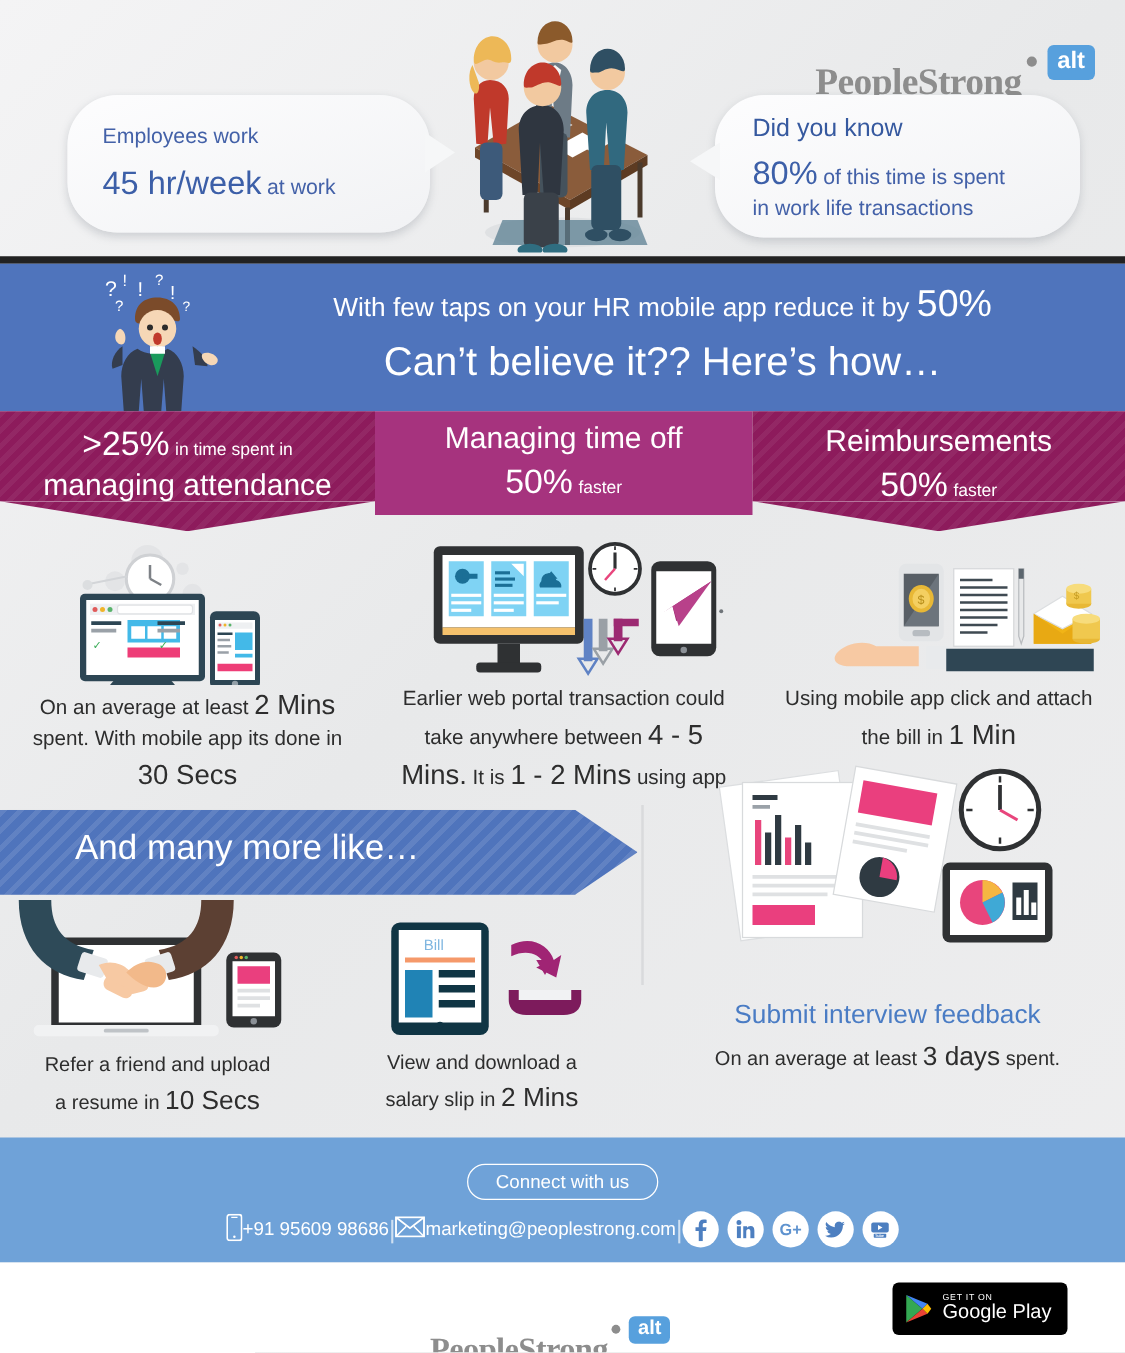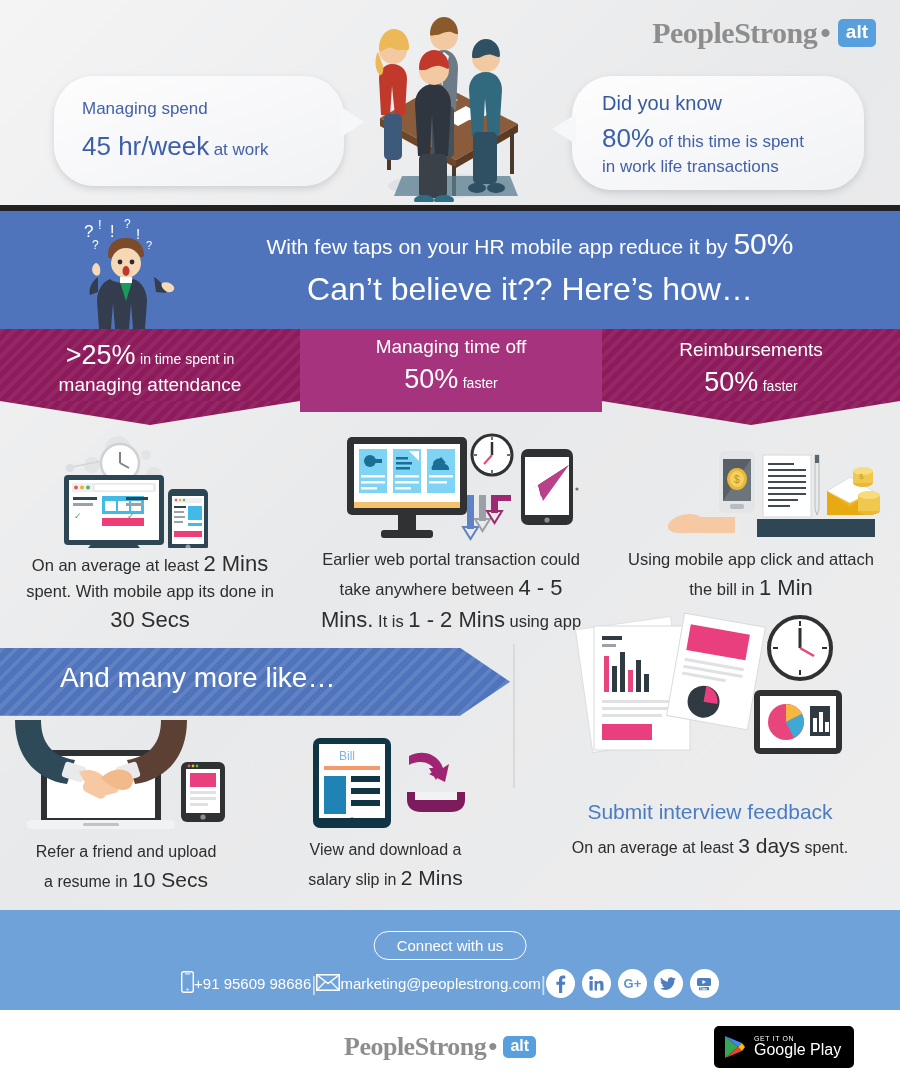--- a/index.html
+++ b/index.html
@@ -8,21 +8,21 @@
     font-family:"Liberation Sans",sans-serif;
     background:#eceded;
     overflow:hidden;
   }
   .page{position:relative;width:900px;height:1082px;overflow:hidden;
         background:linear-gradient(135deg,#f4f4f5 0%,#e8e9ea 45%,#eeeeef 100%);}
 
   
   .hero{position:relative;height:205px;width:900px;overflow:hidden;}
   .logo{position:absolute;right:24px;top:16px;display:flex;align-items:center;gap:7px;}
-  .logo-word{font-family:"Liberation Serif",serif;font-weight:bold;font-size:30px;color:#8d8d8d;letter-spacing:-.5px;}
+  .logo-word{font-family:"Liberation Serif",serif;font-weight:bold;font-size:30px;color:#8d8d8d;letter-spacing:-.5px;margin-top:33px;}
   .logo-dot{font-size:30px;color:#8d8d8d;font-family:"Liberation Serif",serif;font-weight:bold;margin-left:-4px;}
   .logo-alt{background:#57a0dd;color:#fff;font-weight:bold;font-size:19px;
             padding:2px 8px 4px;border-radius:5px;font-family:"Liberation Sans",sans-serif;}
 
   .bubble{position:absolute;background:linear-gradient(160deg,#fdfdfe 0%,#f1f2f4 100%);
           border-radius:40px;box-shadow:0 3px 7px rgba(120,125,135,.28);}
   .bubble-l{left:54px;top:76px;width:290px;height:110px;padding:0;}
   .bubble-l .tail{position:absolute;right:-20px;top:30px;width:0;height:0;
       border-top:16px solid transparent;border-bottom:16px solid transparent;border-left:24px solid #f6f7f8;}
   .bubble-r{left:572px;top:76px;width:292px;height:114px;}
@@ -53,21 +53,21 @@
       background-image:repeating-linear-gradient(135deg,rgba(255,255,255,.055) 0 4px,rgba(255,255,255,0) 4px 9px);}
   .mseg-dark::after{content:"";position:absolute;left:0;right:0;top:72px;height:24px;
       background:inherit;clip-path:polygon(0 0,100% 0,50% 100%);}
   .m1{left:0;width:300px;}
   .m3{left:602px;width:298px;}
   .m2{left:300px;width:302px;height:83px;background:#a6337e;}
   .m-in{position:relative;z-index:2;padding-top:9px;line-height:1.3;}
   .m2 .m-in{padding-top:6px;}
   .m-lg{font-size:27px;}
   .m-sm{font-size:14px;}
-  .m-md{font-size:19px;}
+  .m-md{font-size:24px;}
 
   
   .cols{position:relative;display:flex;padding-top:4px;}
   .col{position:relative;text-align:center;}
   .col-art{height:115px;position:relative;}
   .col-cap{font-size:16.5px;color:#2d2d2d;line-height:1.45;padding:0 14px;}
   .col-cap b{font-weight:normal;font-size:22px;}
   .c1{width:300px;}.c2{width:302px;}.c3{width:298px;}
 
   
@@ -160,21 +160,21 @@
       <rect x="79" y="148" width="28" height="44" rx="5" fill="#3a4149"></rect>
       <circle cx="94" cy="64" r="15" fill="#f2c9a0"></circle>
       <path d="M79 62c0-12 8-18 15-18s15 6 15 17c0 4-4 0-9-1-7-1-12 4-15 4-4 0-6 1-6-2z" fill="#c0392b"></path>
       <ellipse cx="84" cy="194" rx="10" ry="5" fill="#2f6d80"></ellipse>
       <ellipse cx="104" cy="194" rx="10" ry="5" fill="#2f6d80"></ellipse>
     </svg>
 
     <div class="bubble bubble-l">
       <span class="tail"></span>
       <div class="btxt">
-        <div class="b-small">Managing spend</div>
+        <div class="b-small">Employees work</div>
         <div style="margin-top:8px">
           <span class="b-big">45 hr/week</span>
           <span class="b-small">at work</span>
         </div>
       </div>
     </div>
 
     <div class="bubble bubble-r">
       <span class="tail"></span>
       <div class="btxt">

